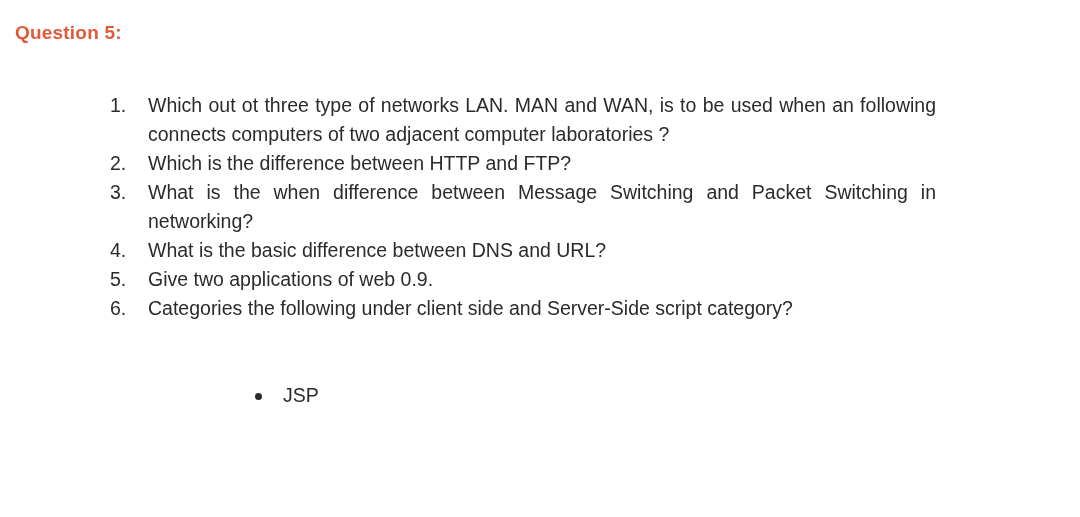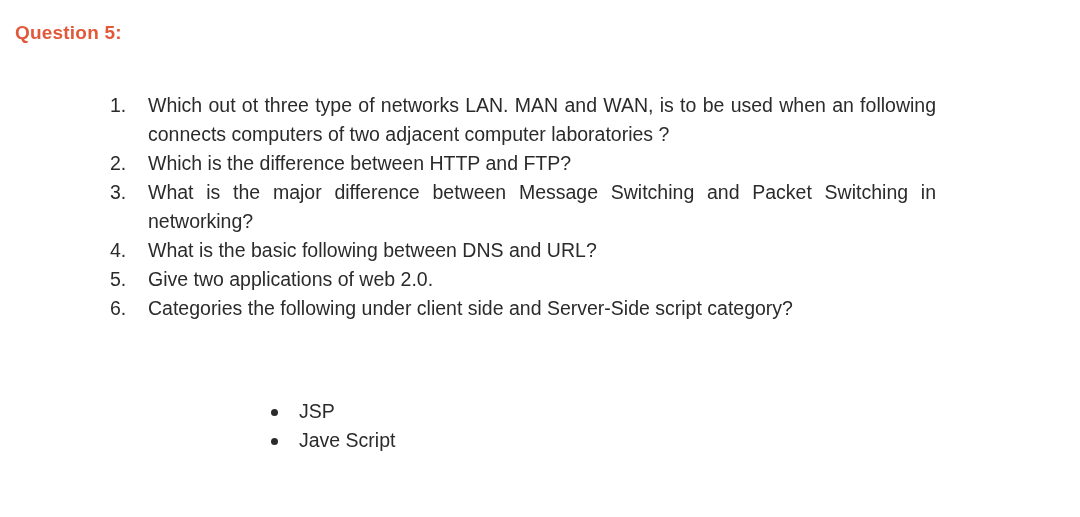--- a/index.html
+++ b/index.html
@@ -73,21 +73,21 @@
 
   
   .qitem .body { display: block; }
   .qitem.nojustify { text-align: left; }
 
   
   .sublist {
     position: absolute;
     left: 255px;
     top: 381px;
-    margin: 16px;
+    margin: 0;
     padding: 0;
     list-style: none;
   }
 
   .subitem {
     position: relative;
     padding-left: 28px;
     font-size: 19.5px;
     line-height: 29px;
     color: #2b2b2b;
@@ -118,44 +118,40 @@
       <span class="body">Which out ot three type of networks LAN. MAN and WAN, is to be used when an following connects computers of two adjacent computer laboratories ?</span>
     </li>
 
     <li class="qitem nojustify">
       <span class="marker">2.</span>
       <span class="body">Which is the difference between HTTP and FTP?</span>
     </li>
 
     <li class="qitem">
       <span class="marker">3.</span>
-      <span class="body">What is the major difference between Message Switching and Packet Switching in networking?</span>
+      <span class="body">What is the when difference between Message Switching and Packet Switching in networking?</span>
     </li>
 
     <li class="qitem nojustify">
       <span class="marker">4.</span>
-      <span class="body">What is the basic following between DNS and URL?</span>
+      <span class="body">What is the basic difference between DNS and URL?</span>
     </li>
 
     <li class="qitem nojustify">
       <span class="marker">5.</span>
-      <span class="body">Give two applications of web 2.0.</span>
+      <span class="body">Give two applications of web 0.9.</span>
     </li>
 
     <li class="qitem">
       <span class="marker">6.</span>
       <span class="body">Categories the following under client side and Server-Side script category?</span>
     </li>
 
   </ol>
 
   <ul class="sublist">
     <li class="subitem">
       <span class="dot"></span>
       <span>JSP</span>
     </li>
-    <li class="subitem">
-      <span class="dot"></span>
-      <span>Jave Script</span>
-    </li>
   </ul>
 
 </div>
 
 </body></html>

